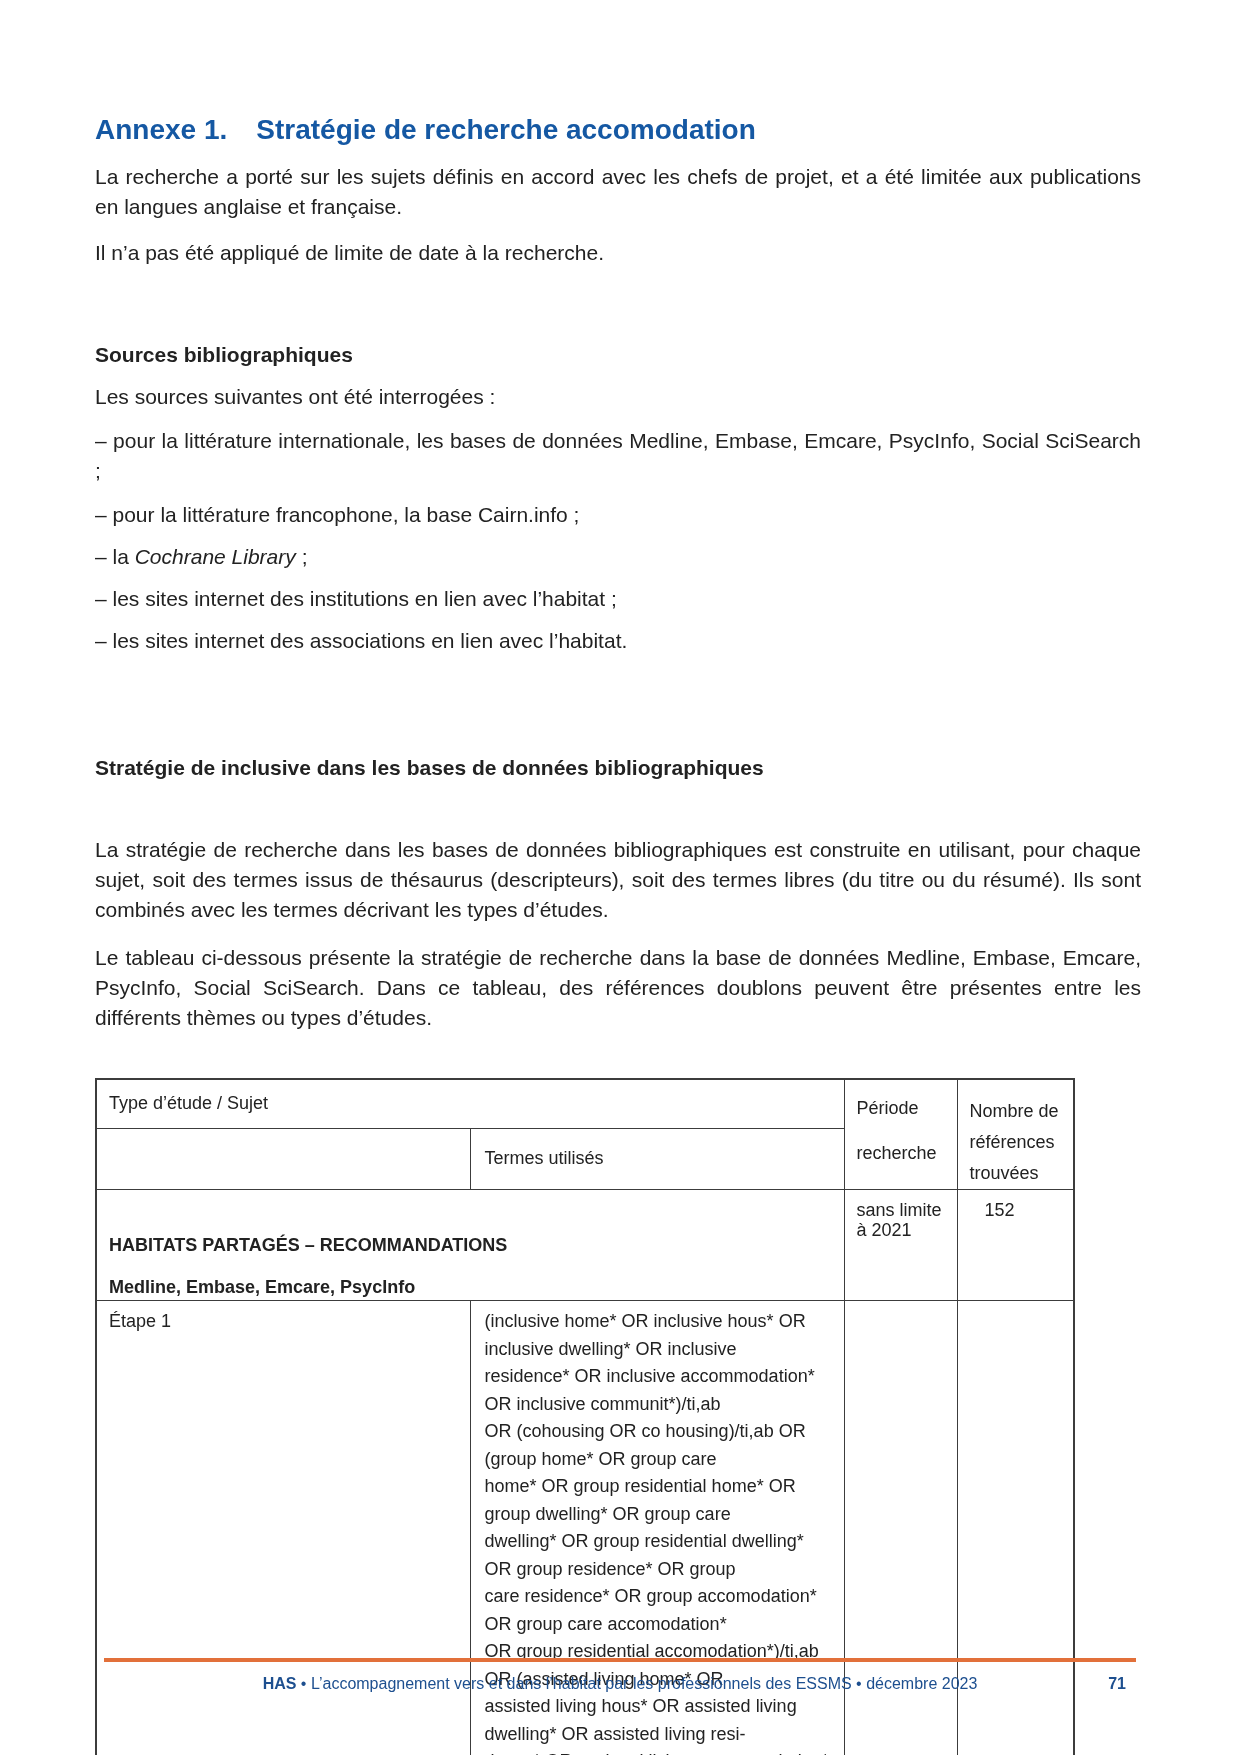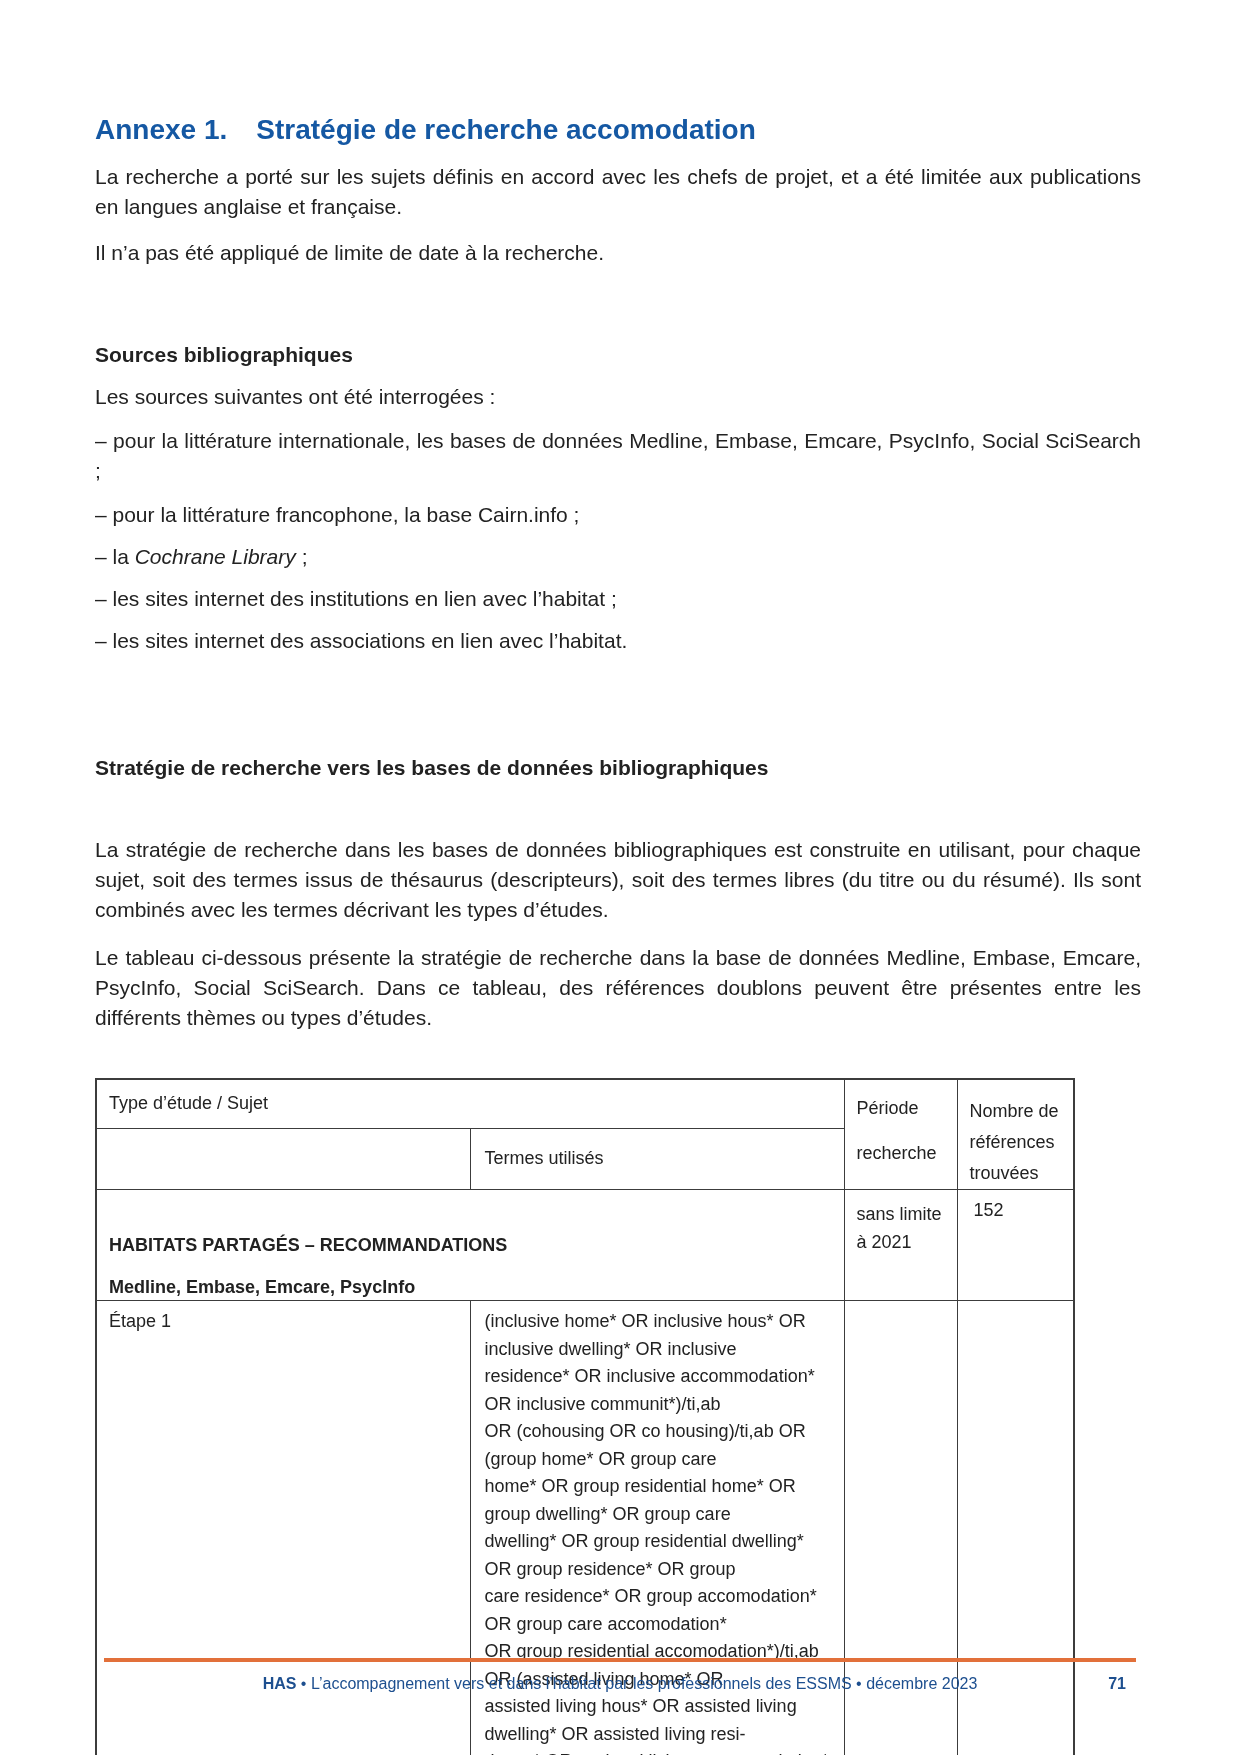--- a/index.html
+++ b/index.html
@@ -95,24 +95,24 @@
   td.hdr-empty { height: 50px; }
   td.hdr-termes {
     vertical-align: middle;
     padding-left: 14px;
   }
   td.theme-cell { height: 78px; padding: 10px 12px 0 12px; }
   .theme-title    { font-weight: bold; line-height: 26px; margin-top: 32px; }
   .theme-subtitle { font-weight: bold; line-height: 26px; margin-top: 16px; }
   td.theme-per {
     padding: 10px 8px 8px 12px;
-    line-height: 28px;
+    line-height: 20px;
     white-space: pre-line;
   }
-  td.theme-nb { padding: 10px 8px 0 16px; }
+  td.theme-nb { padding: 10px 8px 0 27px; }
   td.step-label { height: 247px; padding: 10px 0 0 12px; }
   td.step-query {
     padding: 7px 14px 0 14px;
     line-height: 27.5px;
     white-space: pre-line;
   }
 
   .footer {
     position: absolute;
     top: 1658px;
@@ -157,21 +157,21 @@
     <p class="body-p p-intro">Les sources suivantes ont été interrogées :</p>
 
     <ul class="dash-list">
       <li class="b1">– pour la littérature internationale, les bases de données Medline, Embase, Emcare, PsycInfo, Social SciSearch ;</li>
       <li class="b2">– pour la littérature francophone, la base Cairn.info ;</li>
       <li class="b3"><span>– la </span><span class="it">Cochrane Library</span><span> ;</span></li>
       <li class="b4">– les sites internet des institutions en lien avec l’habitat ;</li>
       <li class="b5">– les sites internet des associations en lien avec l’habitat.</li>
     </ul>
 
-    <h2 class="sec-heading h-strategie">Stratégie de recherche vers les bases de données bibliographiques</h2>
+    <h2 class="sec-heading h-strategie">Stratégie de inclusive dans les bases de données bibliographiques</h2>
     <p class="body-p p-strat1">La stratégie de recherche dans les bases de données bibliographiques est construite en utilisant, pour chaque sujet, soit des termes issus de thésaurus (descripteurs), soit des termes libres (du titre ou du résumé). Ils sont combinés avec les termes décrivant les types d’études.</p>
     <p class="body-p p-strat2">Le tableau ci-dessous présente la stratégie de recherche dans la base de données Medline, Embase, Emcare, PsycInfo, Social SciSearch. Dans ce tableau, des références doublons peuvent être présentes entre les différents thèmes ou types d’études.</p>
 
     <table class="search-table">
       <tbody>
           <tr>
         <td class="hdr-type" colspan="2">Type d’étude / Sujet</td>
         <td class="c-per hdr-periode" rowspan="2">Période
 recherche</td>
         <td class="c-nb hdr-nombre" rowspan="2">Nombre de références trouvées</td>

